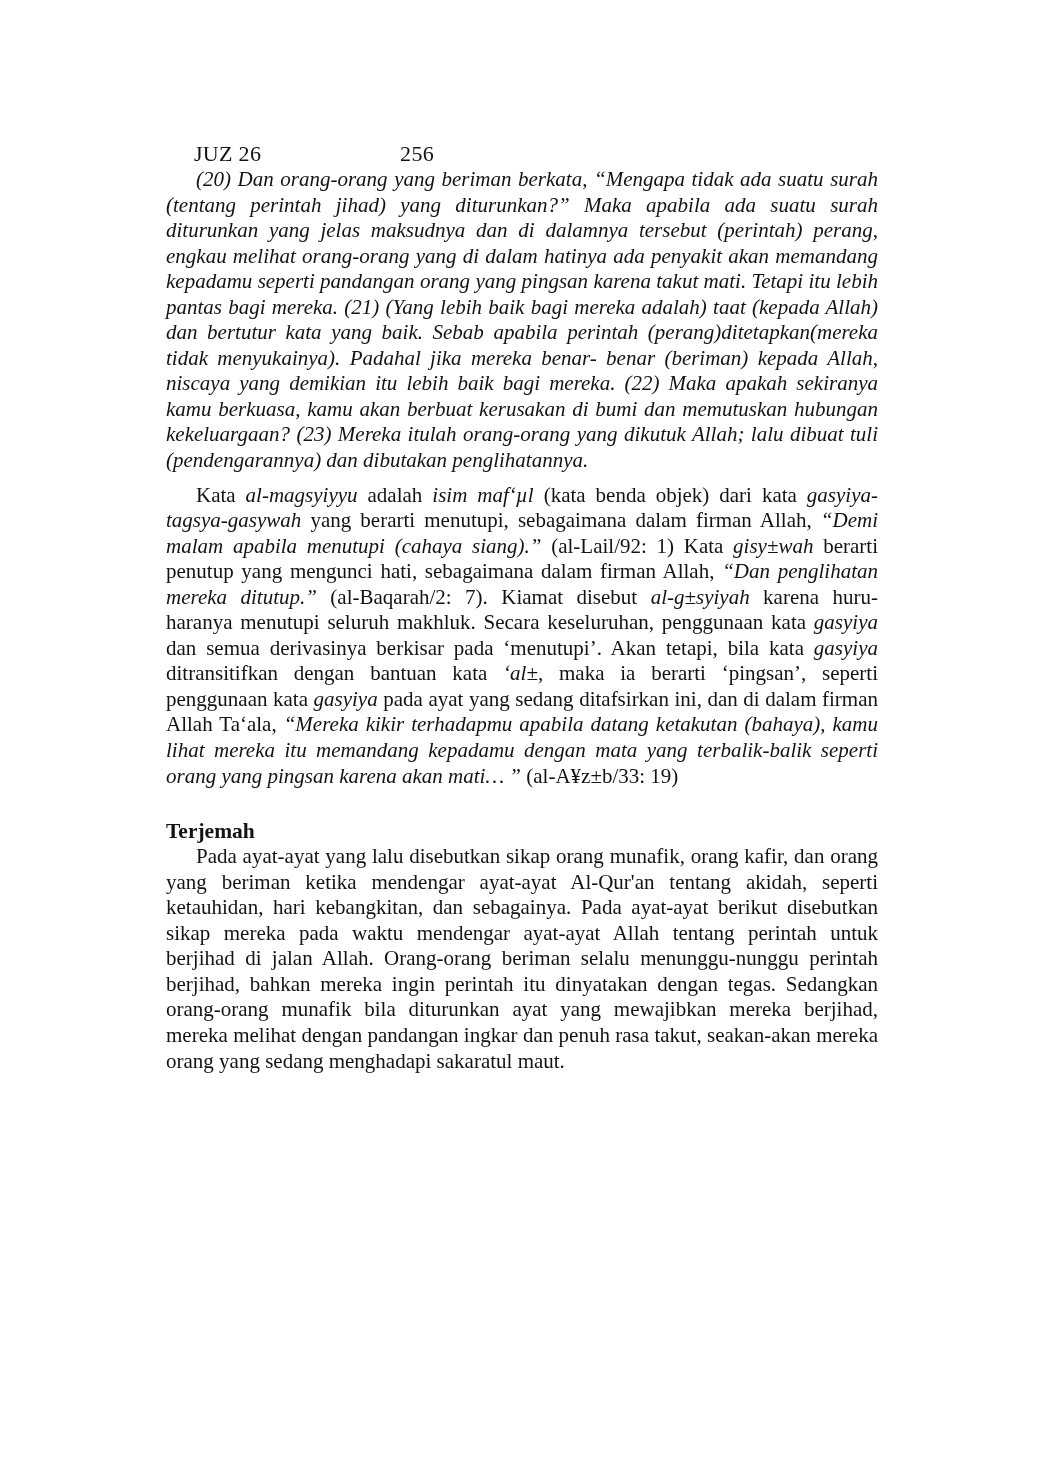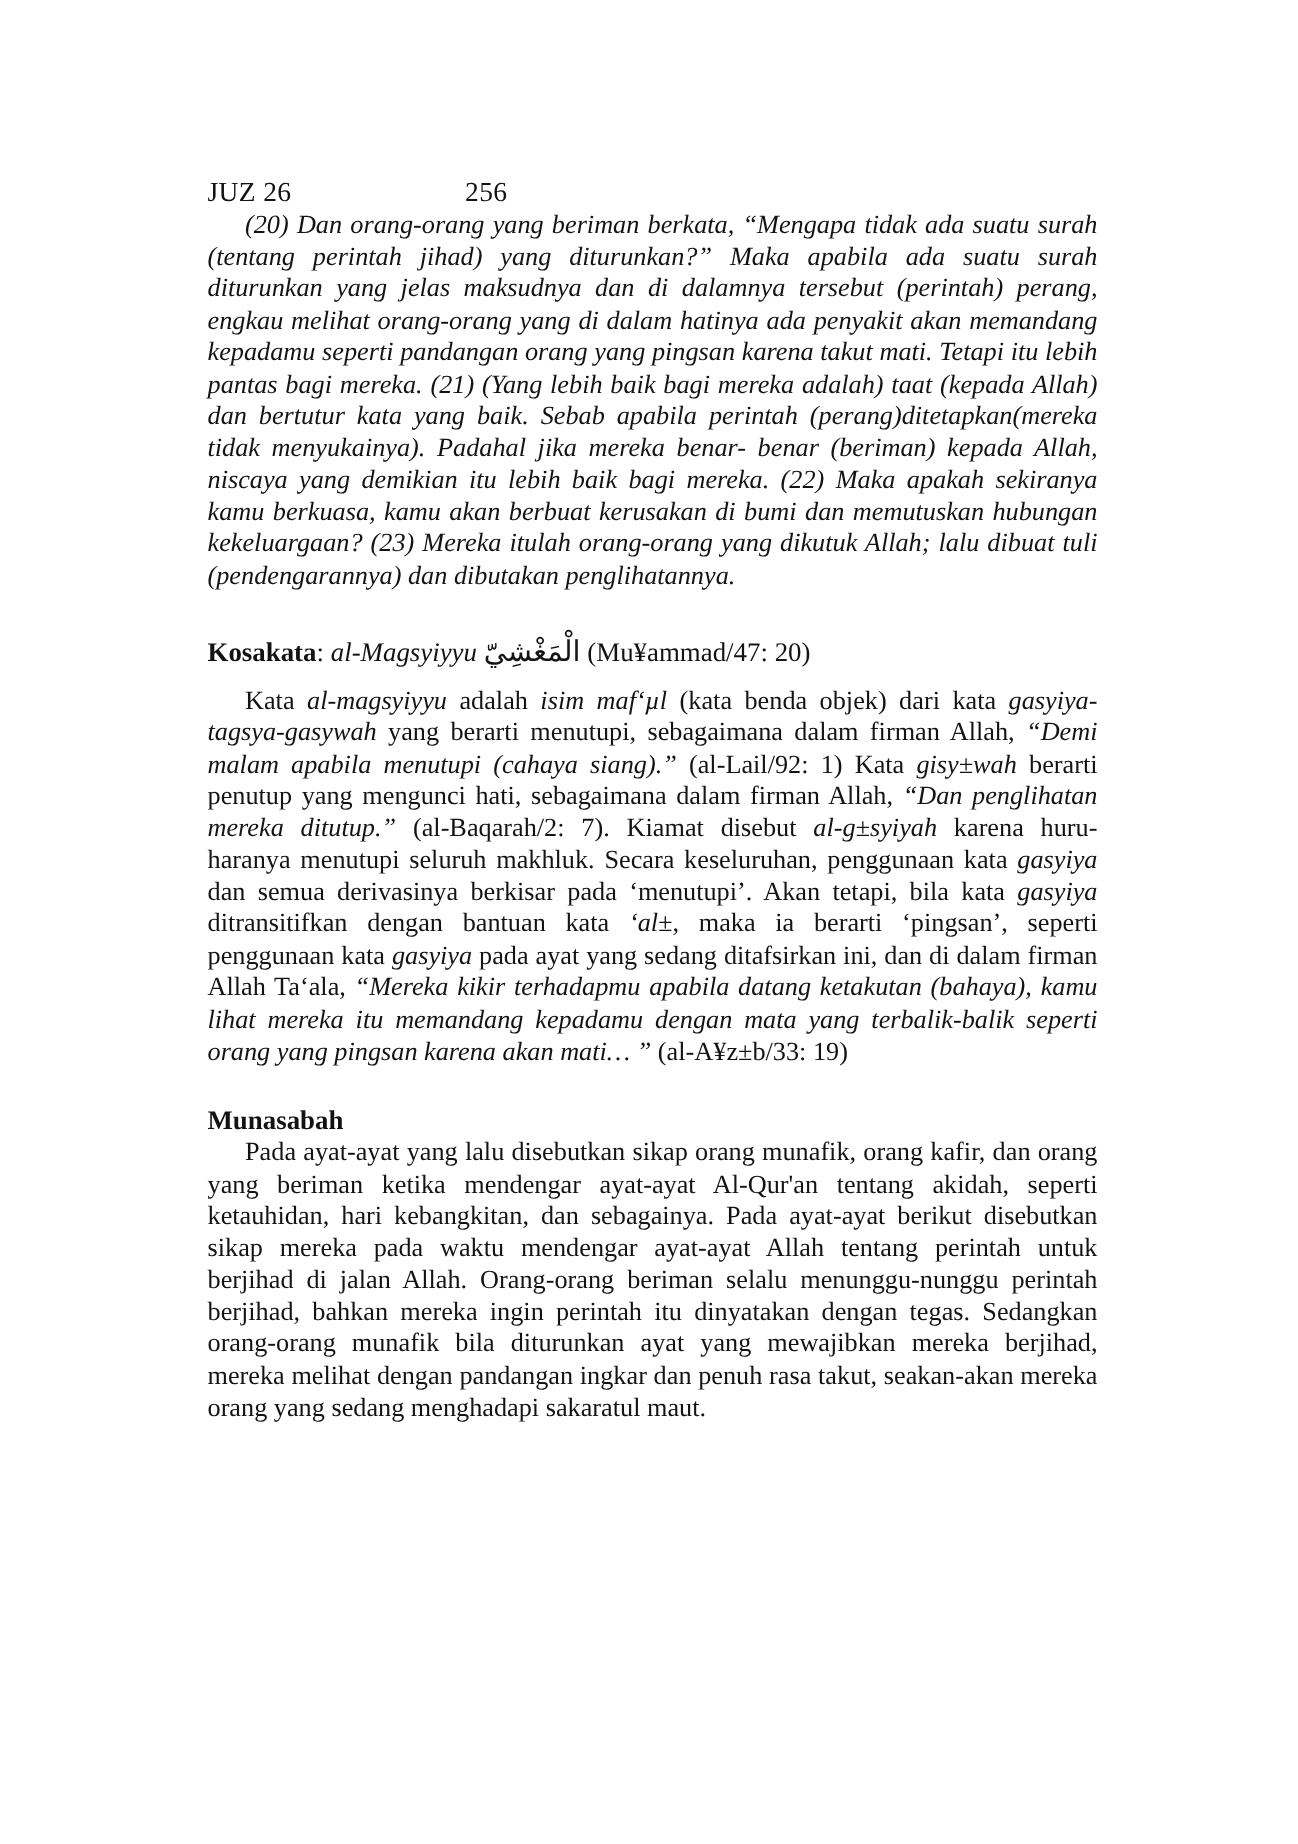--- a/index.html
+++ b/index.html
@@ -18,20 +18,21 @@
     left: 166px;
     top: 0;
     width: 712px;
   }
   .header {
     display: flex;
     align-items: center;
     margin-top: 141px;
     font-size: 22px;
     letter-spacing: 0.3px;
+    margin-left: 28px;
   }
   .header-left { min-width: 120px; text-align: left; }
   .header-center { flex: 1; text-align: center; }
   .header-right { min-width: 120px; text-align: right; }
   .section-heading {
     font-weight: bold;
     font-size: 21.5px;
     line-height: 26px;
   }
   .terjemah-heading { margin-top: 67px; }
@@ -64,20 +65,19 @@
 <div class="page">
   <div class="content">
 
     <div class="header">
       <span class="header-left">JUZ 26</span>
       <span class="header-right">256</span>
     </div>
 
     <p class="bodytext terjemah-body">(20) Dan orang-orang yang beriman berkata, “Mengapa tidak ada suatu surah (tentang perintah jihad) yang diturunkan?” Maka apabila ada suatu surah diturunkan yang jelas maksudnya dan di dalamnya tersebut (perintah) perang, engkau melihat orang-orang yang di dalam hatinya ada penyakit akan memandang kepadamu seperti pandangan orang yang pingsan karena takut mati. Tetapi itu lebih pantas bagi mereka. (21) (Yang lebih baik bagi mereka adalah) taat (kepada Allah) dan bertutur kata yang baik. Sebab apabila perintah (perang)ditetapkan(mereka tidak menyukainya). Padahal jika mereka benar- benar (beriman) kepada Allah, niscaya yang demikian itu lebih baik bagi mereka. (22) Maka apakah sekiranya kamu berkuasa, kamu akan berbuat kerusakan di bumi dan memutuskan hubungan kekeluargaan? (23) Mereka itulah orang-orang yang dikutuk Allah; lalu dibuat tuli (pendengarannya) dan dibutakan penglihatannya.</p>
 
-    <div class="section-heading kosakata-heading"><span class="seg-b">Kosakata</span><span>: </span><span class="seg-i">al-Magsyiyyu </span><span class="seg-ar">الْمَغْشِيّ</span><span> (Mu¥ammad/47: 20)</span></div>
     <p class="bodytext kosakata-body"><span>Kata </span><span class="seg-i">al-magsyiyyu</span><span> adalah </span><span class="seg-i">isim maf‘µl</span><span> (kata benda objek) dari kata </span><span class="seg-i">gasyiya-tagsya-gasywah</span><span> yang berarti menutupi, sebagaimana dalam firman Allah, </span><span class="seg-i">“Demi malam apabila menutupi (cahaya siang).”</span><span> (al-Lail/92: 1) Kata </span><span class="seg-i">gisy±wah</span><span> berarti penutup yang mengunci hati, sebagaimana dalam firman Allah, </span><span class="seg-i">“Dan penglihatan mereka ditutup.”</span><span> (al-Baqarah/2: 7). Kiamat disebut </span><span class="seg-i">al-g±syiyah</span><span> karena huru-haranya menutupi seluruh makhluk. Secara keseluruhan, penggunaan kata </span><span class="seg-i">gasyiya</span><span> dan semua derivasinya berkisar pada ‘menutupi’. Akan tetapi, bila kata </span><span class="seg-i">gasyiya</span><span> ditransitifkan dengan bantuan kata </span><span class="seg-i">‘al±</span><span>, maka ia berarti ‘pingsan’, seperti penggunaan kata </span><span class="seg-i">gasyiya</span><span> pada ayat yang sedang ditafsirkan ini, dan di dalam firman Allah Ta‘ala, </span><span class="seg-i">“Mereka kikir terhadapmu apabila datang ketakutan (bahaya), kamu lihat mereka itu memandang kepadamu dengan mata yang terbalik-balik seperti orang yang pingsan karena akan mati… ”</span><span> (al-A¥z±b/33: 19)</span></p>
 
-    <div class="section-heading munasabah-heading">Munasabah</div>
+    <div class="section-heading munasabah-heading">Terjemah</div>
     <p class="bodytext munasabah-body">Pada ayat-ayat yang lalu disebutkan sikap orang munafik, orang kafir, dan orang yang beriman ketika mendengar ayat-ayat Al-Qur'an tentang akidah, seperti ketauhidan, hari kebangkitan, dan sebagainya. Pada ayat-ayat berikut disebutkan sikap mereka pada waktu mendengar ayat-ayat Allah tentang perintah untuk berjihad di jalan Allah. Orang-orang beriman selalu menunggu-nunggu perintah berjihad, bahkan mereka ingin perintah itu dinyatakan dengan tegas. Sedangkan orang-orang munafik bila diturunkan ayat yang mewajibkan mereka berjihad, mereka melihat dengan pandangan ingkar dan penuh rasa takut, seakan-akan mereka orang yang sedang menghadapi sakaratul maut.</p>
 
   </div>
 </div>
 
 </body></html>

